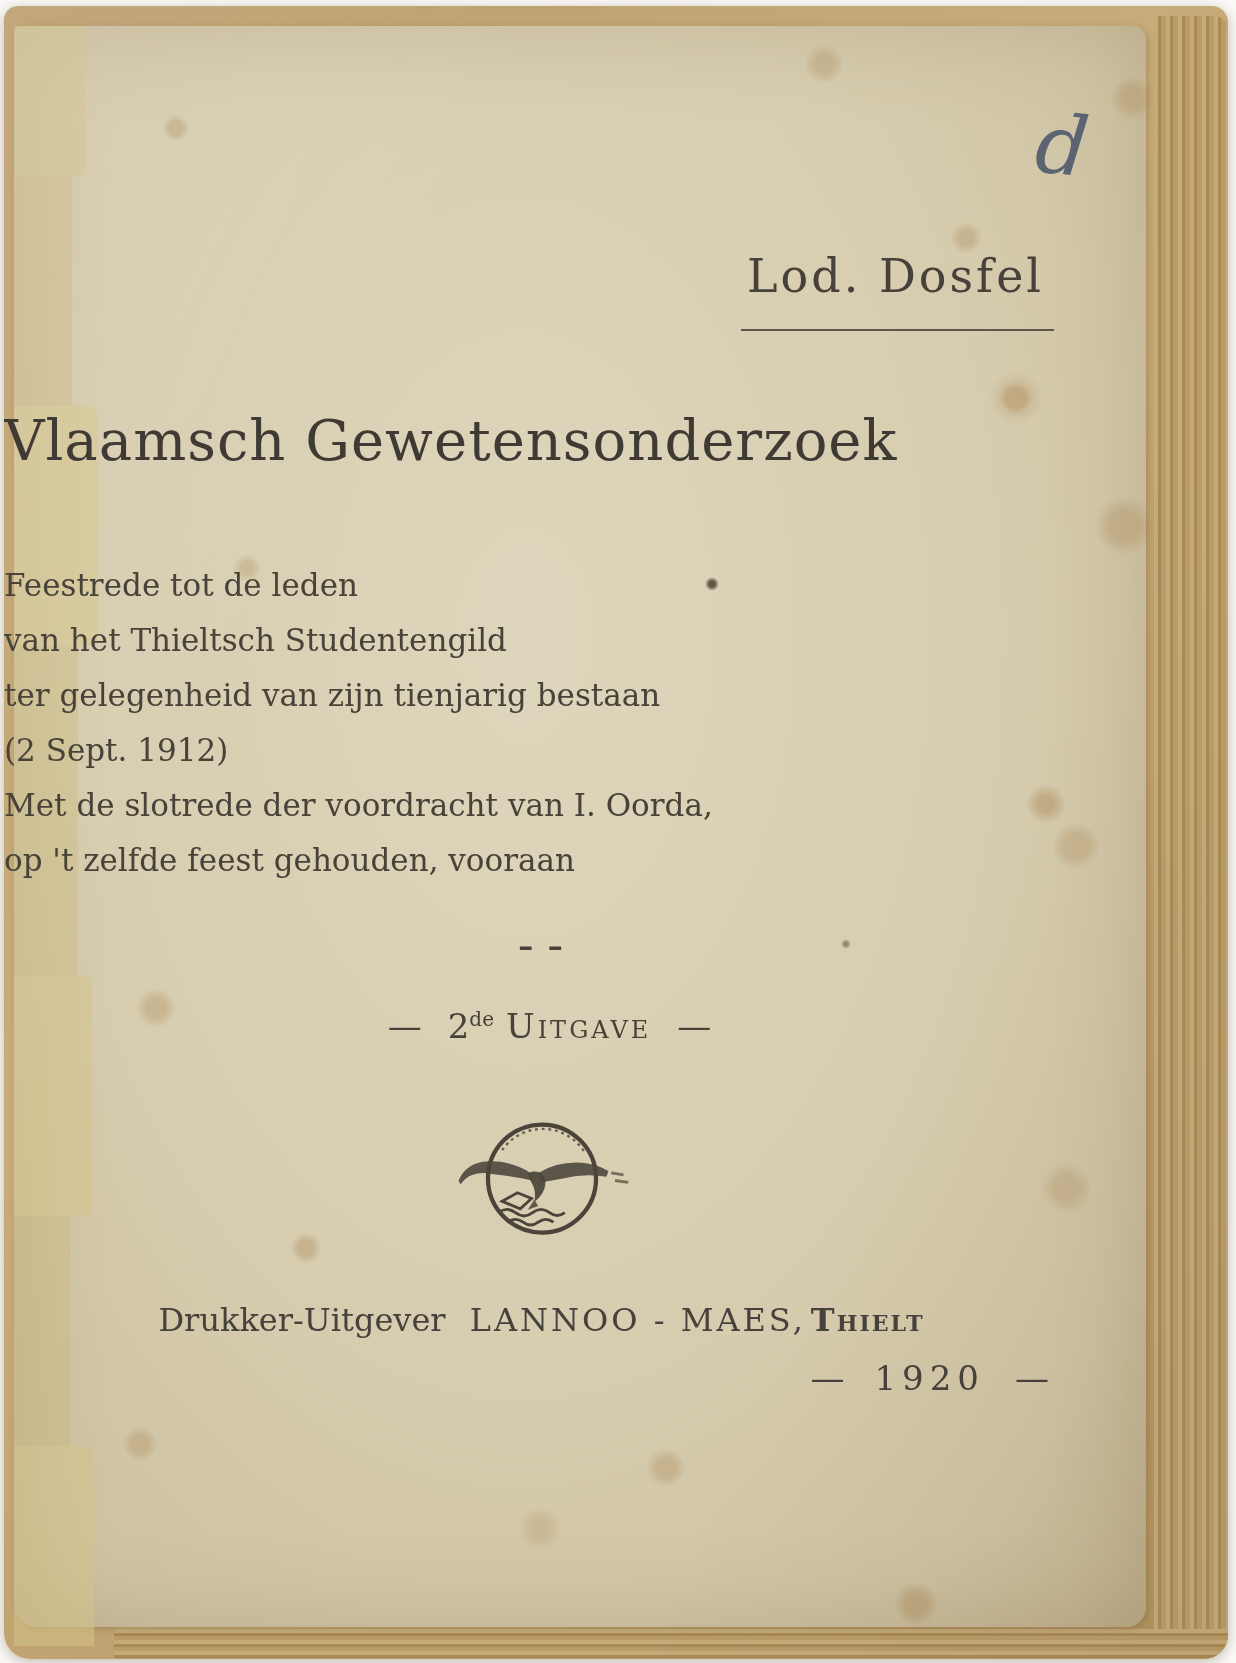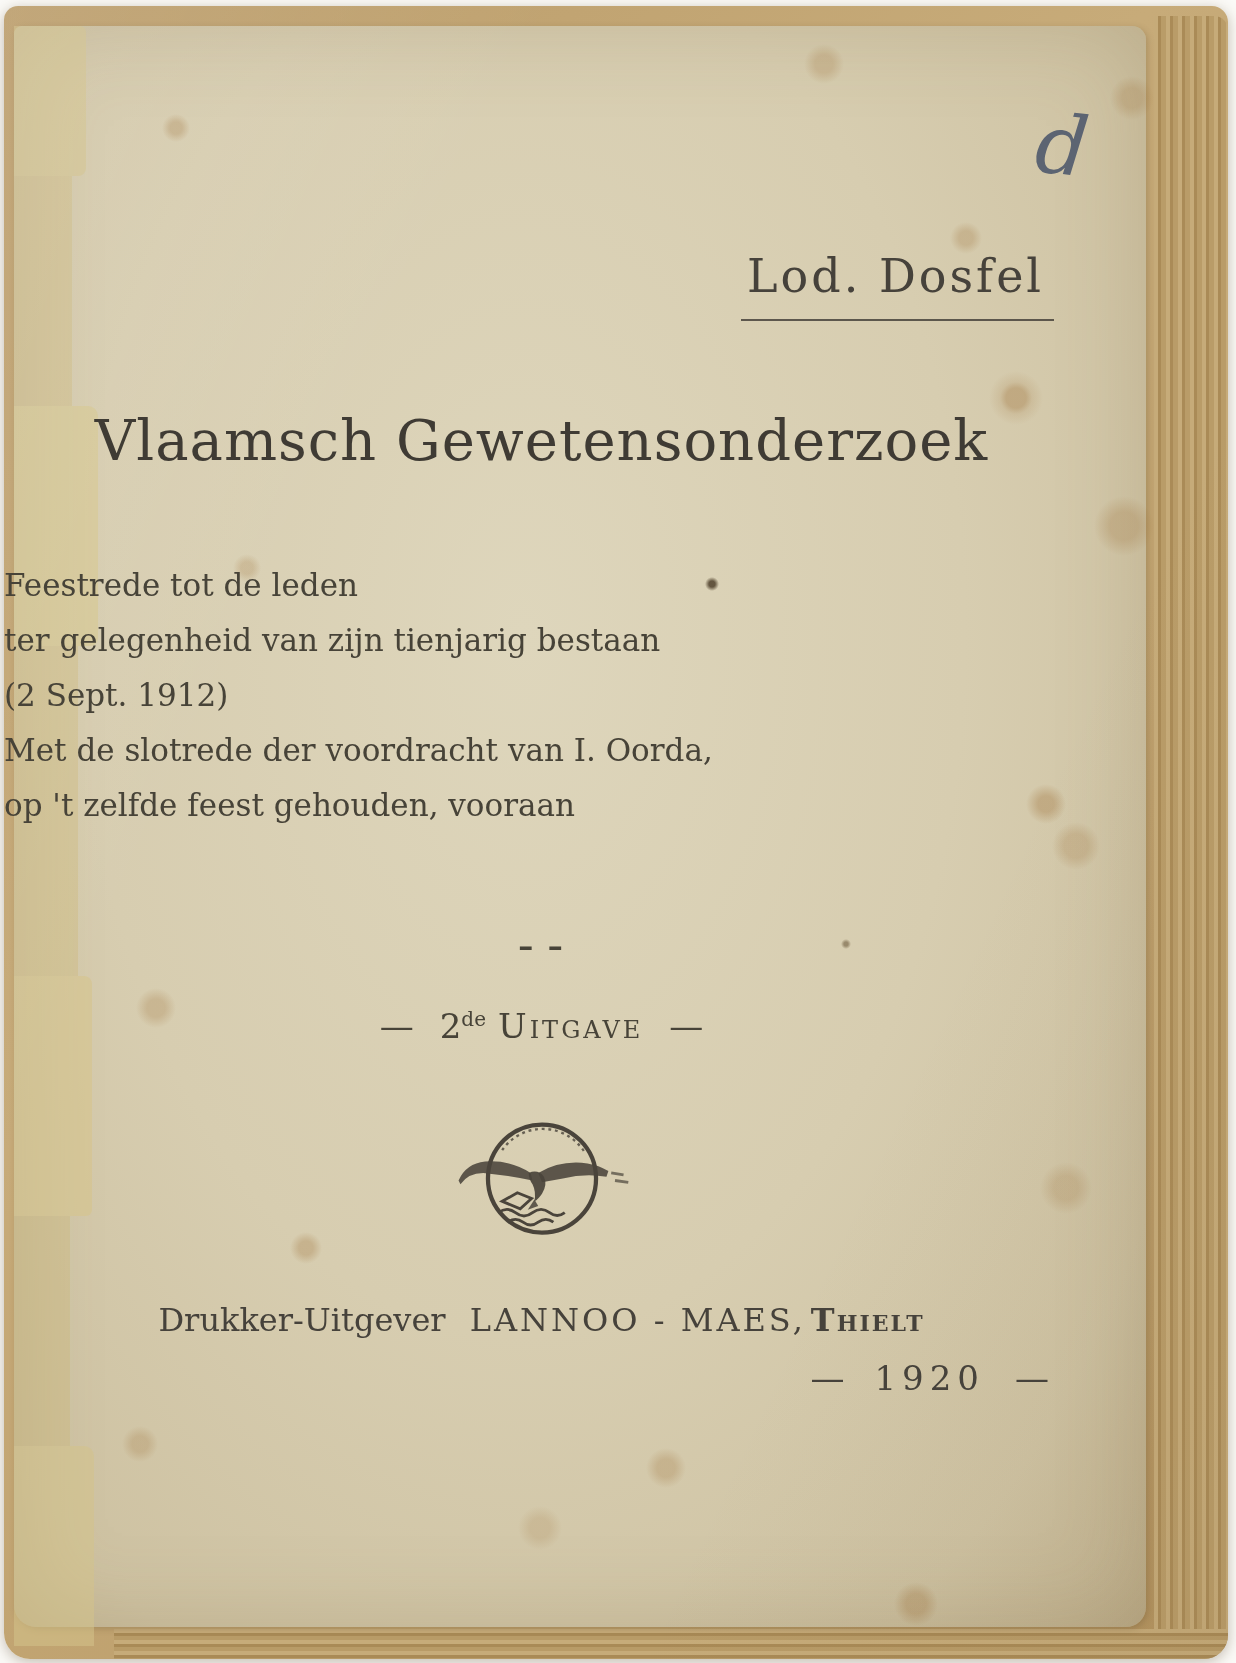--- a/index.html
+++ b/index.html
@@ -49,29 +49,29 @@
     radial-gradient(circle at 1128px 92px, rgba(150,100,40,.20) 0 10px, transparent 22px),
     radial-gradient(circle at 708px 578px, rgba(60,45,25,.75) 0 3px, transparent 7px),
     radial-gradient(circle at 842px 938px, rgba(90,70,40,.5) 0 2px, transparent 5px);}
   .sheen{position:absolute;inset:0;pointer-events:none;
     background:linear-gradient(115deg,rgba(255,255,255,.10) 0%,transparent 28%,transparent 70%,rgba(110,85,50,.08) 100%);}
   
   .content{position:absolute;inset:0;color:#46423b;}
   .hand-mark{position:absolute;left:1032px;top:92px;font-size:82px;font-style:italic;
     color:#5c6472;transform:rotate(6deg);font-family:"DejaVu Serif","Liberation Serif",serif;}
   .author{position:absolute;left:737px;top:243px;font-size:46px;letter-spacing:3px;
-    padding:0 10px 16px 6px;border-bottom:2px solid rgba(70,66,59,.85);}
-  .title{position:absolute;left:0;top:402px;width:1075px;text-align:center;
+    padding:0 10px 26px 6px;border-bottom:2px solid rgba(70,66,59,.85);}
+  .title{position:absolute;left:0;top:402px;width:1075px;
     font-size:56px;letter-spacing:1px;color:#3f3b34;}
   .subtitle{position:absolute;left:0;top:552px;width:1075px;text-align:left;
     font-size:31px;line-height:55px;color:#474338;}
   .subtitle .line{display:block;}
   .divider{position:absolute;left:0;top:922px;width:1075px;text-align:center;
     font-size:30px;font-weight:bold;letter-spacing:2px;color:#474338;}
-  .edition{position:absolute;left:0;top:1000px;width:1075px;text-align:center;font-size:34px;color:#474338;}
+  .edition{position:absolute;left:0;top:1000px;width:1075px;text-align:center;font-size:34px;color:#474338;padding-left:8px;}
   .edition .dash{margin:0 26px;}
   .edition .ed-label{font-variant:small-caps;letter-spacing:3px;margin-left:12px;}
   .edition sup{font-size:20px;}
   .logo-wrap{position:absolute;left:0;top:1110px;width:1075px;text-align:center;}
   .imprint{position:absolute;left:0;top:1295px;width:1075px;text-align:center;font-size:32px;color:#46423b;}
   .imprint .role{margin-right:24px;margin-top:21px;}
   .imprint .pub{letter-spacing:3px;margin-right:5px;text-align:center;}
   .imprint .city{font-variant:small-caps;letter-spacing:2px;font-weight:bold;}
   .year-line{position:absolute;left:0;top:1352px;width:1075px;text-align:right;
     font-size:34px;letter-spacing:6px;color:#46423b;}
@@ -99,20 +99,21 @@
 
     <div class="content">
       <span class="hand-mark">d</span>
 
       <span class="author">Lod. Dosfel</span>
 
       <div class="title">Vlaamsch Gewetensonderzoek</div>
 
       <div class="subtitle">
         <span class="line">Feestrede tot de leden</span>
+        <span class="line">van het Thieltsch Studentengild</span>
         <span class="line">ter gelegenheid van zijn tienjarig bestaan</span>
         <span class="line">(2 Sept. 1912)</span>
         <span class="line">Met de slotrede der voordracht van I. Oorda,</span>
         <span class="line">op 't zelfde feest gehouden, vooraan</span>
       </div>
 
       <div class="divider">– –</div>
 
       <div class="edition">
         <span class="dash">—</span><span>2</span><sup>de</sup><span class="ed-label">Uitgave</span><span class="dash">—</span>

